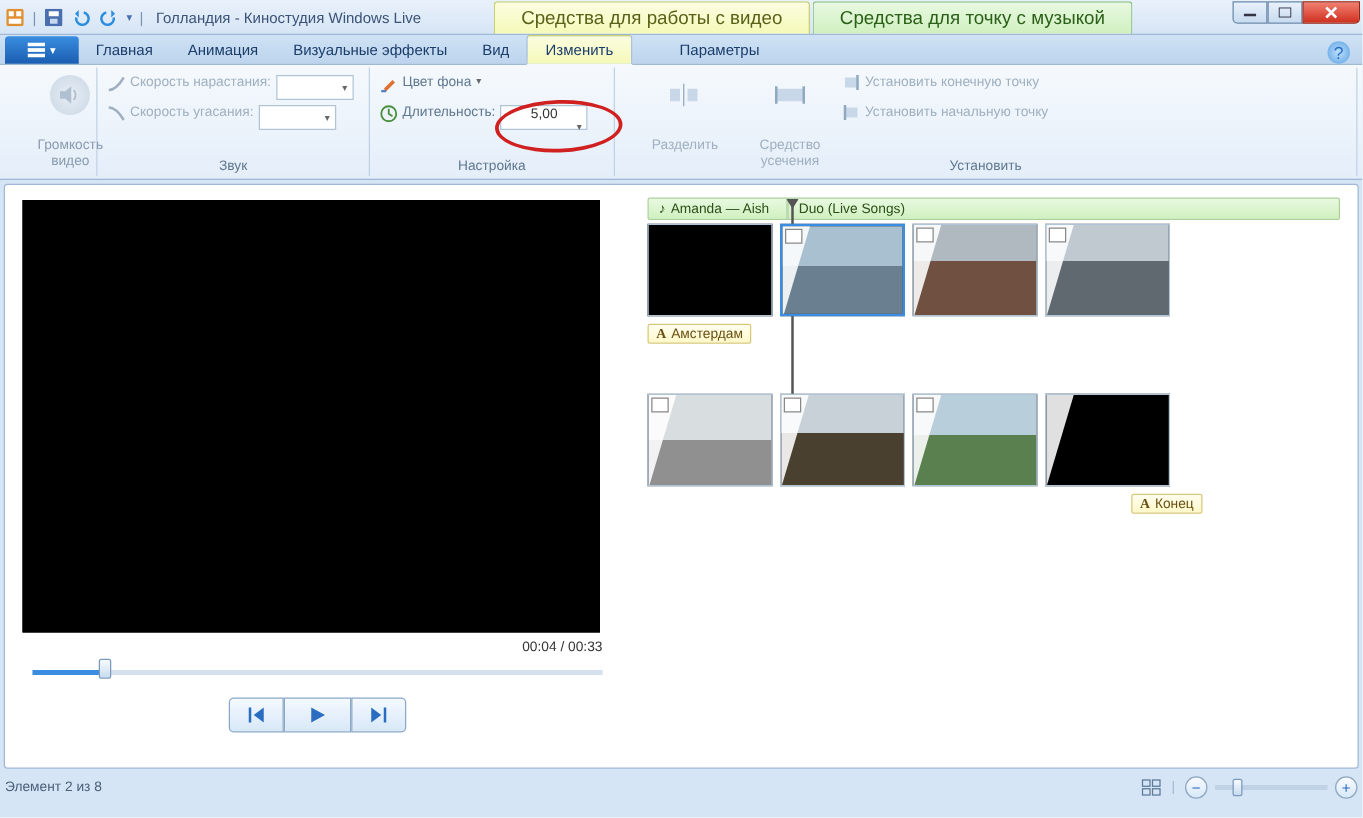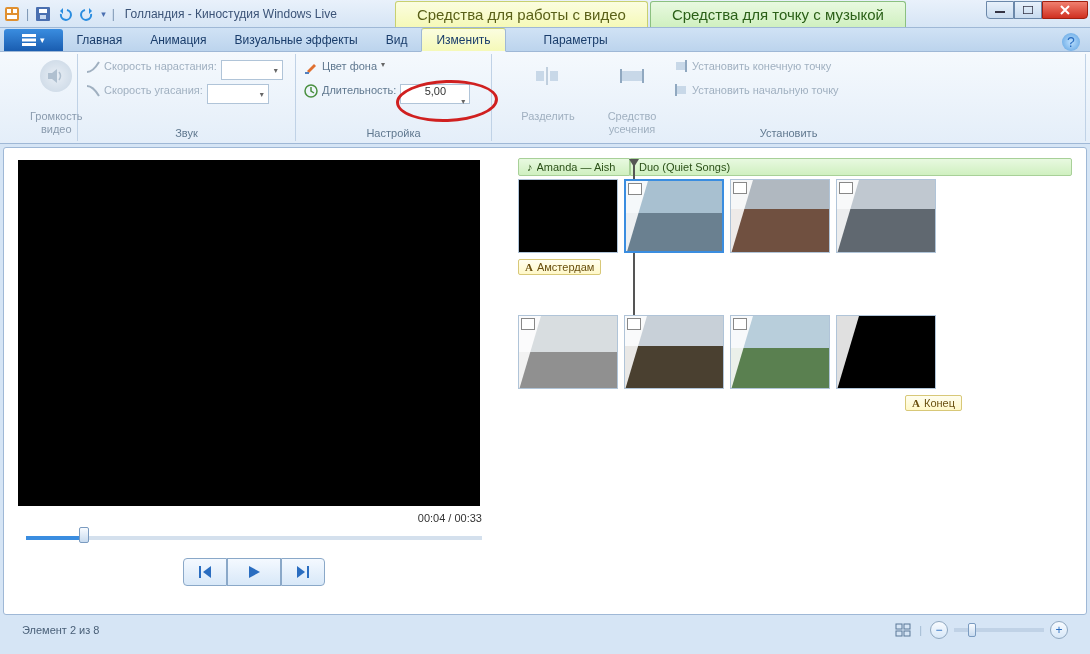--- a/index.html
+++ b/index.html
@@ -73,21 +73,21 @@
 .photo.amst2 { background: linear-gradient(#b0b8c0 40%, #705040 40%); }
 .photo.amst3 { background: linear-gradient(#c0c8d0 40%, #606870 40%); }
 .photo.ship1 { background: linear-gradient(#d8dde0 50%, #909090 50%); }
 .photo.ship2 { background: linear-gradient(#c8d0d8 42%, #4a4030 42%); }
 .photo.mus   { background: linear-gradient(#b8cedb 45%, #5a8050 45%); }
 .caption-chip { display: inline-flex; align-items: center; gap: 4px; background: linear-gradient(#fffef0,#fff8c8); border: 1px solid #d8c878; padding: 1px 6px; font-size: 11px; color: #6a5010; border-radius: 2px; }
 .playhead { position: absolute; left: 115px; top: -18px; bottom: -92px; width: 2px; background: #555; }
 .playhead::before { content: ""; position: absolute; top: -2px; left: -4px; width: 10px; height: 8px; background: #555; clip-path: polygon(0 0, 100% 0, 50% 100%); }
 
 
-.statusbar { height: 24px; display: flex; align-items: center; padding: 0 22px; color: #4a6078; font-size: 11px; gap: 8px; }
+.statusbar { height: 24px; display: flex; align-items: center; padding: 0 4px; color: #4a6078; font-size: 11px; gap: 8px; }
 .statusbar .spacer { flex: 1; }
 .zoom-ctl { display: flex; align-items: center; gap: 6px; }
 .zoom-btn { width: 18px; height: 18px; border: 1px solid #90a8c0; border-radius: 50%; background: linear-gradient(#f8fbff,#d8e8f8); display: flex; align-items: center; justify-content: center; font-size: 12px; color: #2a6dc0; }
 .zoom-track { width: 90px; height: 4px; background: #c0d2e6; position: relative; }
 .zoom-thumb { width: 8px; height: 14px; background: linear-gradient(#f8fbff,#c8dbef); border: 1px solid #7a9bc0; position: absolute; top: -5px; left: 15%; border-radius: 2px;}
 
 svg { display: block; }
 </style>
 </head>
 <body>
@@ -328,21 +328,21 @@
 
   <div class="story-pane">
 
     <div style="position:relative;">
       <div style="display:flex;gap:0;">
         <div class="music-strip" style="width:112px;border-radius:2px 0 0 2px;">
           <span>♪</span>
           <span style="white-space:nowrap;overflow:hidden;">Amanda — Aish</span>
         </div>
         <div class="music-strip" style="flex:1;border-radius:0 2px 2px 0;">
-          <span>Duo (Quiet Songs)</span>
+          <span>Duo (Live Songs)</span>
         </div>
       </div>
       <div class="clip-row">
         <div class="playhead"></div>
         <div class="clip black"></div>
         <div class="clip sel">
             <div class="photo amst1"></div>
             <div class="trans-wedge"></div>
             <div class="film-ico"></div>
           </div>

